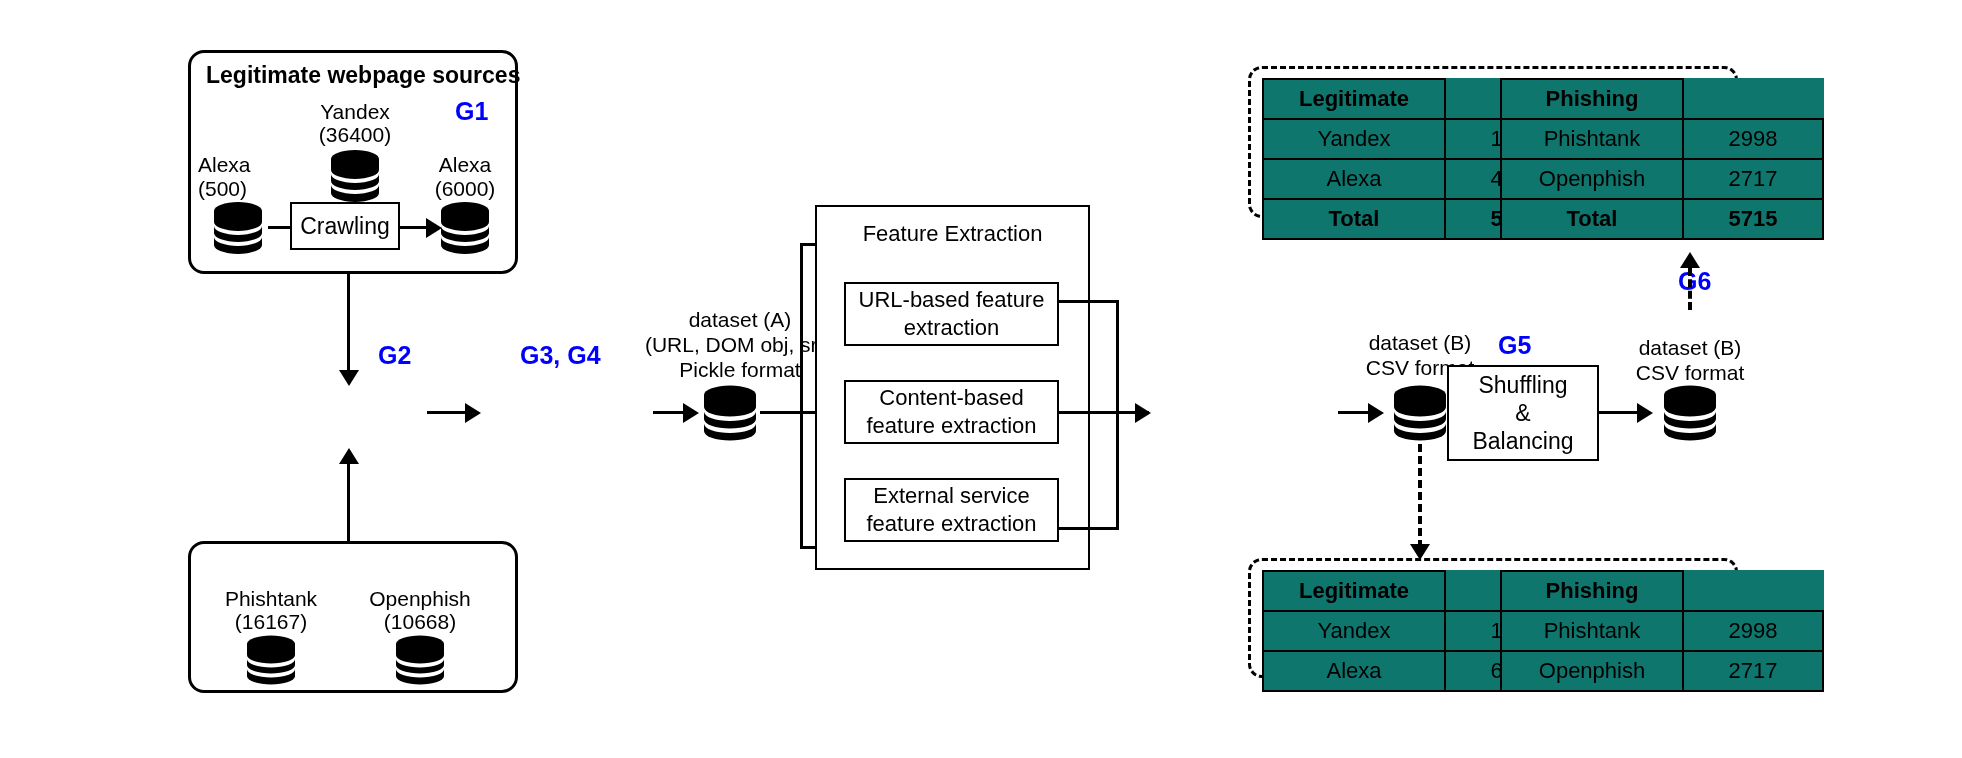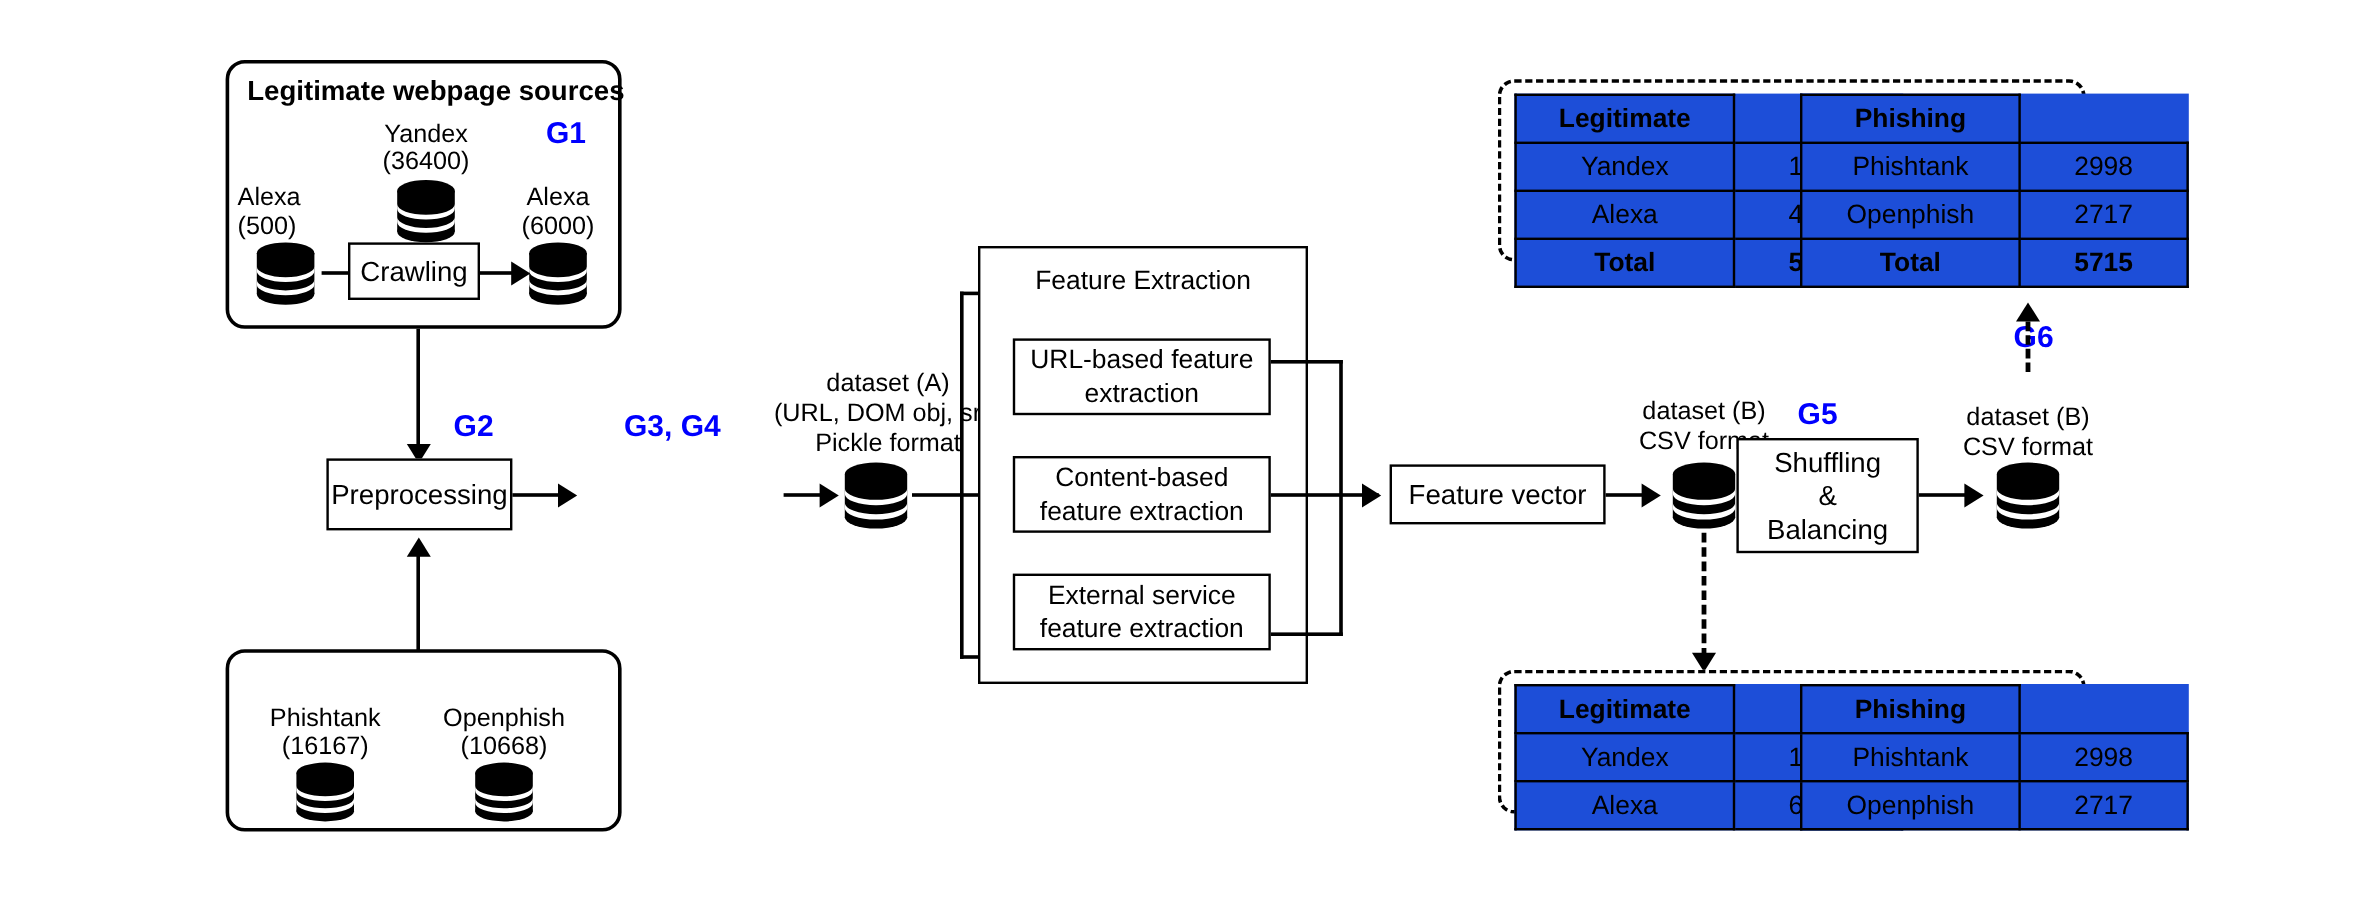--- a/index.html
+++ b/index.html
@@ -36,21 +36,21 @@
   .arrow-d{position:absolute;width:0;height:0;border-left:10px solid transparent;
            border-right:10px solid transparent;border-top:16px solid #000;}
   .arrow-u{position:absolute;width:0;height:0;border-left:10px solid transparent;
            border-right:10px solid transparent;border-bottom:16px solid #000;}
   .dash-v{position:absolute;width:0;border-left:4px dashed #000;}
 
   
   .dashbox{border:3px dashed #000;border-radius:14px;background:#fff;}
 
   
-  table.stat{border-collapse:collapse;background:#1d4ed8;font-size:22px;}
+  table.stat{border-collapse:collapse;background:#0f766e;font-size:22px;}
   table.stat td{border:2.5px solid #000;padding:2px 10px;height:34px;text-align:center;
                 white-space:nowrap;}
   table.stat td.hdr{font-weight:bold;}
   table.stat td.blank{border:none;}
   table.stat td.tot{font-weight:bold;border-radius:10px;}
   .lcol{width:160px;}
   .vcol{width:118px;}
   .pcol{width:160px;}
 </style>
 </head>
@@ -106,21 +106,20 @@
       <path d="M4 22 a24 9 0 0 0 48 0 v4 a24 9 0 0 1 -48 0 z" fill="#fff"></path>
       <path d="M4 33 a24 9 0 0 0 48 0 v4 a24 9 0 0 1 -48 0 z" fill="#fff"></path>
     </svg>
   </div>
 
   <div class="ln vln abs" style="left:347px;top:274px;height:100px;"></div>
   <div class="arrow-d" style="left:339px;top:370px;"></div>
 
   <div class="abs glabel" style="left:378px;top:342px;">G2</div>
 
-  <div class="abs proc" style="left:272px;top:382px;width:155px;height:60px;">Preprocessing</div>
 
   <div class="ln hln abs" style="left:427px;top:411px;width:40px;"></div>
   <div class="arrow-r" style="left:465px;top:403px;"></div>
 
   <div class="abs glabel" style="left:520px;top:342px;">G3, G4</div>
 
 
   <div class="ln hln abs" style="left:653px;top:411px;width:32px;"></div>
   <div class="arrow-r" style="left:683px;top:403px;"></div>
 
@@ -168,21 +167,20 @@
     <span>External service</span>
     <span>feature extraction</span>
   </div>
 
   <div class="ln hln abs" style="left:1059px;top:300px;width:60px;"></div>
   <div class="ln hln abs" style="left:1059px;top:527px;width:60px;"></div>
   <div class="ln vln abs" style="left:1116px;top:300px;height:230px;"></div>
   <div class="ln hln abs" style="left:1059px;top:411px;width:90px;"></div>
   <div class="arrow-r" style="left:1135px;top:403px;"></div>
 
-  <div class="abs proc" style="left:1158px;top:387px;width:180px;height:50px;">Feature vector</div>
 
   <div class="ln hln abs" style="left:1338px;top:411px;width:32px;"></div>
   <div class="arrow-r" style="left:1368px;top:403px;"></div>
 
   <div class="abs lbl" style="left:1330px;top:330px;width:180px;">dataset (B)</div>
   <div class="abs lbl" style="left:1330px;top:355px;width:180px;">CSV format</div>
 
   <div class="cyl" style="left:1390px;top:384px;">
     <svg width="60" height="58" viewBox="0 0 60 58">
       <ellipse cx="30" cy="11" rx="26" ry="9.5" fill="#000"></ellipse>

